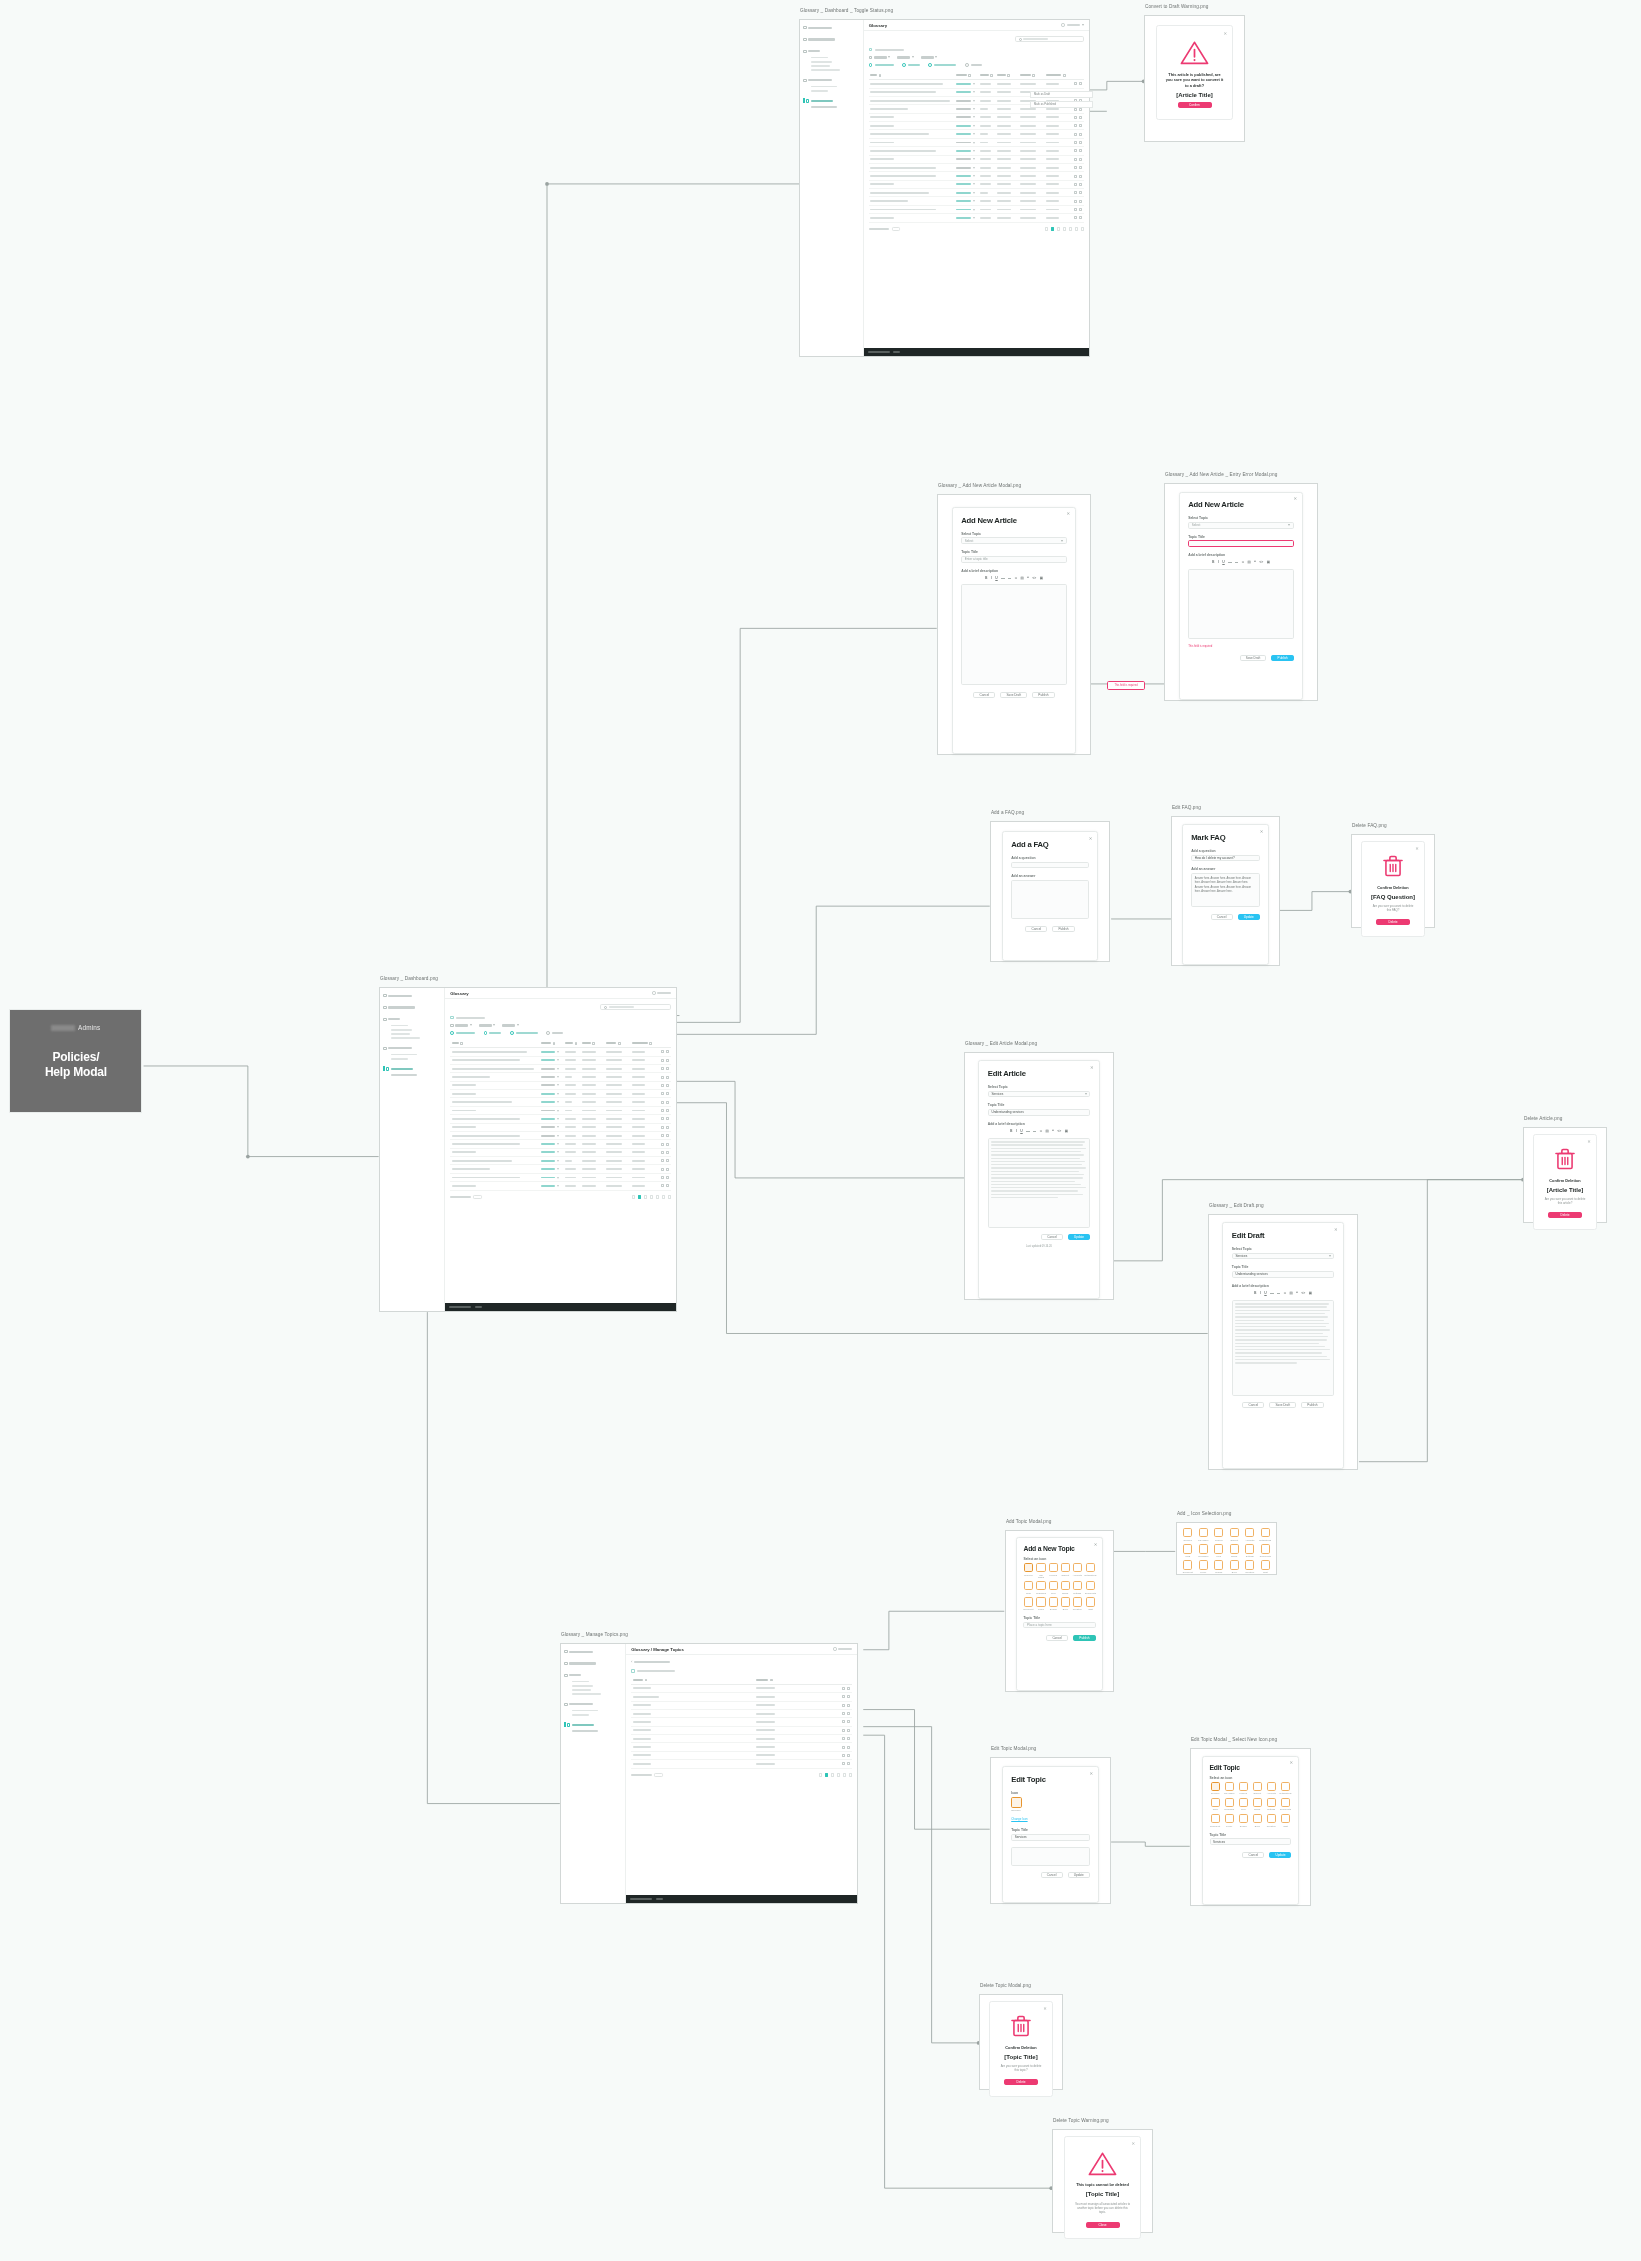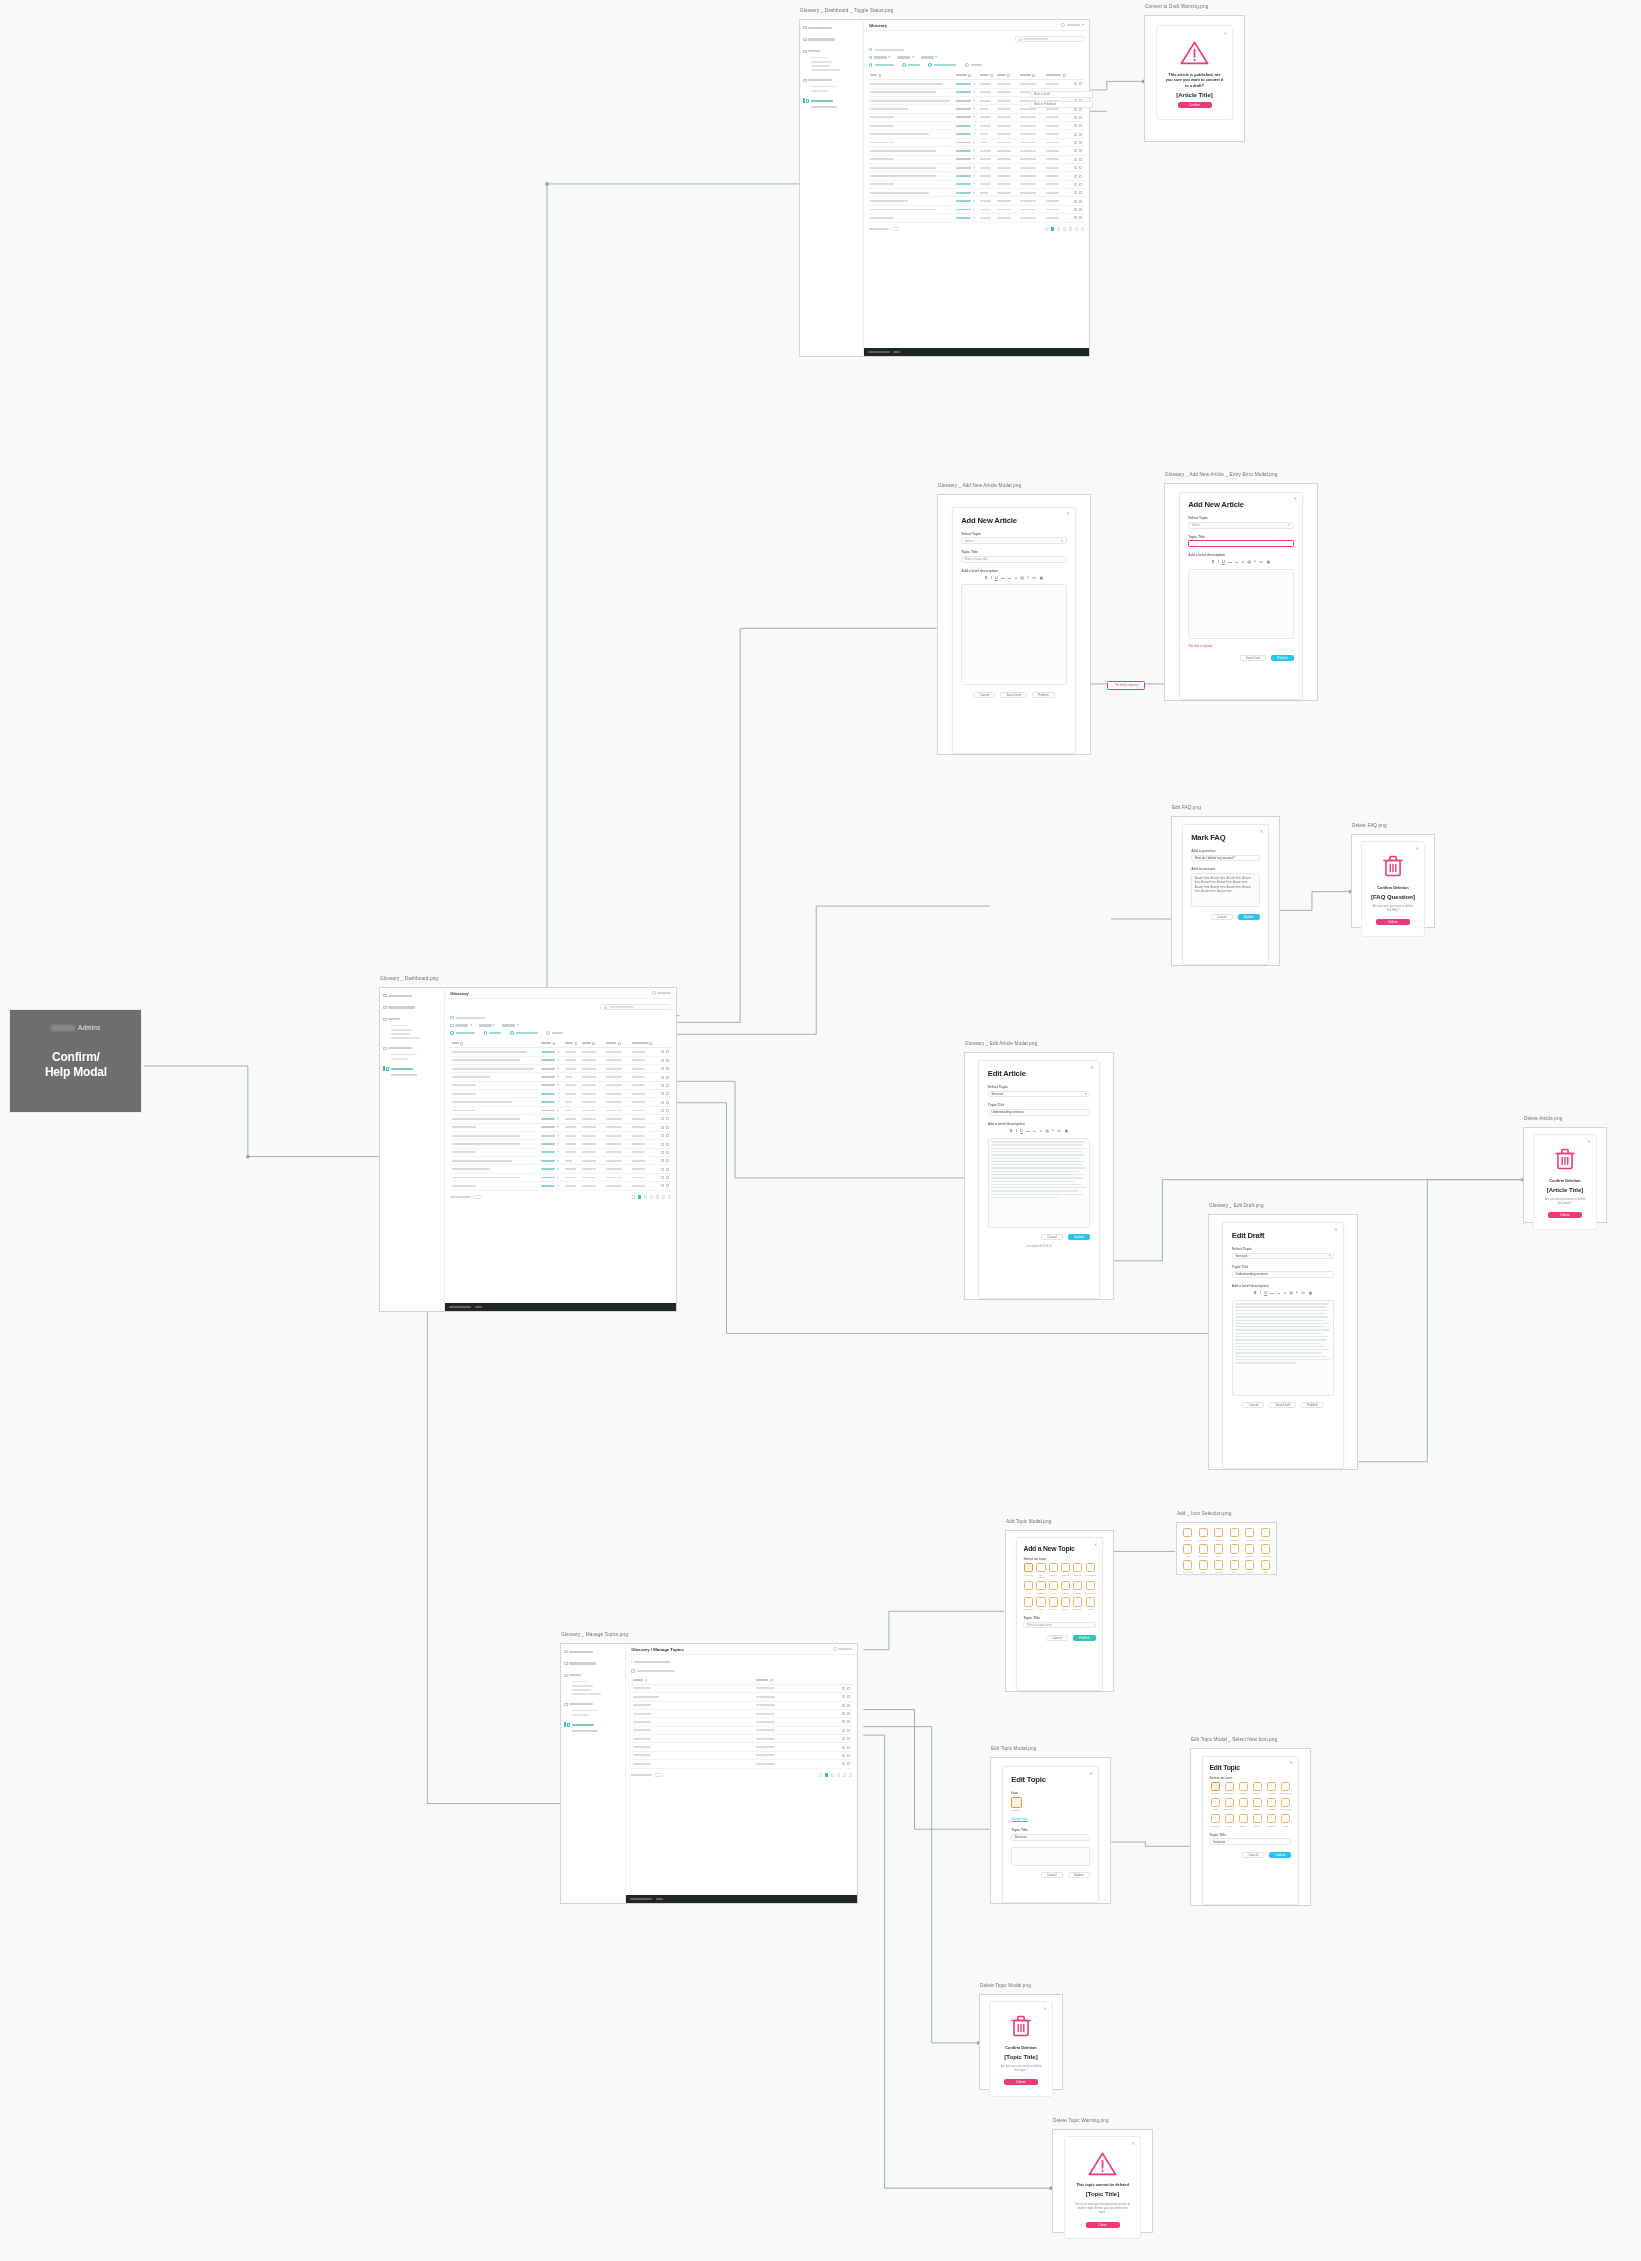--- a/index.html
+++ b/index.html
@@ -231,21 +231,21 @@
       <circle cx="1580" cy="1043" r="2.2"></circle>
       <circle cx="1782" cy="1380" r="2.2"></circle>
       <circle cx="1145" cy="2390" r="2.2"></circle>
       <circle cx="1230" cy="2560" r="2.2"></circle>
     </g>
   </svg>
 
   <div id="start-box">
     <div class="admins"><span class="redact"></span><span>Admins</span></div>
     <div class="title">
-      <div>Confirm/</div>
+      <div>Policies/</div>
       <div>Help Modal</div>
     </div>
   </div>
 
   <div class="node" style="left:799px; top:19px; width:291px; height:338px;">
     <div class="node-label">Glossary _ Dashboard _ Toggle Status.png</div>
     <div class="frame">
       <div class="app">
         <div class="app-side">
           <div class="sb-row">
@@ -992,20 +992,39 @@
           <div class="m-foot" style="justify-content:flex-end">
             <div class="btn">Save Draft</div>
             <div class="btn prim">Publish</div>
           </div>
         </div>
       </div>
     </div>
   </div>
   <div style="position:absolute; left:1107px; top:681px; width:38px; height:8.5px; border:0.6px solid #ec3a72; border-radius:1.7px; display:flex; align-items:center; justify-content:center; font-size:2.6px; color:#ec3a72; background:#fff;">This field is required</div>
 
+  <div class="node" style="left:990px; top:821px; width:120px; height:141px;">
+    <div class="node-label">Add a FAQ.png</div>
+    <div class="frame">
+      <div class="mwrap">
+        <div class="modal" style="margin-top:8%;">
+          <div class="x">✕</div>
+          <div class="m-title">Add a FAQ</div>
+          <div class="m-label">Add a question</div>
+          <div class="m-input"></div>
+          <div class="m-label">Add an answer</div>
+          <div class="m-area" style="height:39px"></div>
+          <div class="m-foot">
+            <div class="btn">Cancel</div>
+            <div class="btn">Publish</div>
+          </div>
+        </div>
+      </div>
+    </div>
+  </div>
 
   <div class="node" style="left:1171px; top:816px; width:109px; height:150px;">
     <div class="node-label">Edit FAQ.png</div>
     <div class="frame">
       <div class="mwrap">
         <div class="modal" style="margin-top:7%;">
           <div class="x">✕</div>
           <div class="m-title">Mark FAQ</div>
           <div class="m-label">Add a question</div>
           <div class="m-input" style="color:#4b5250">

